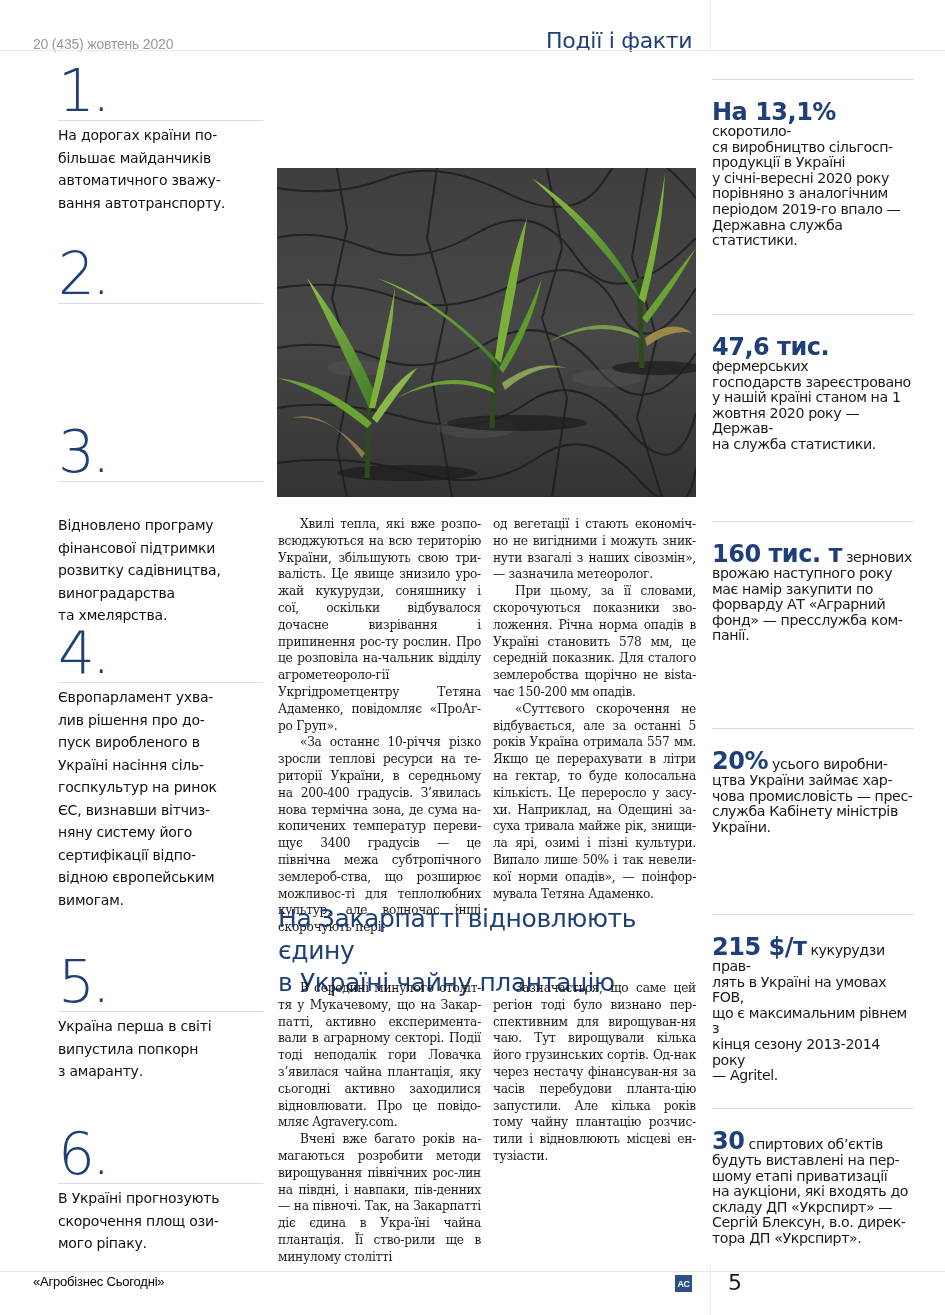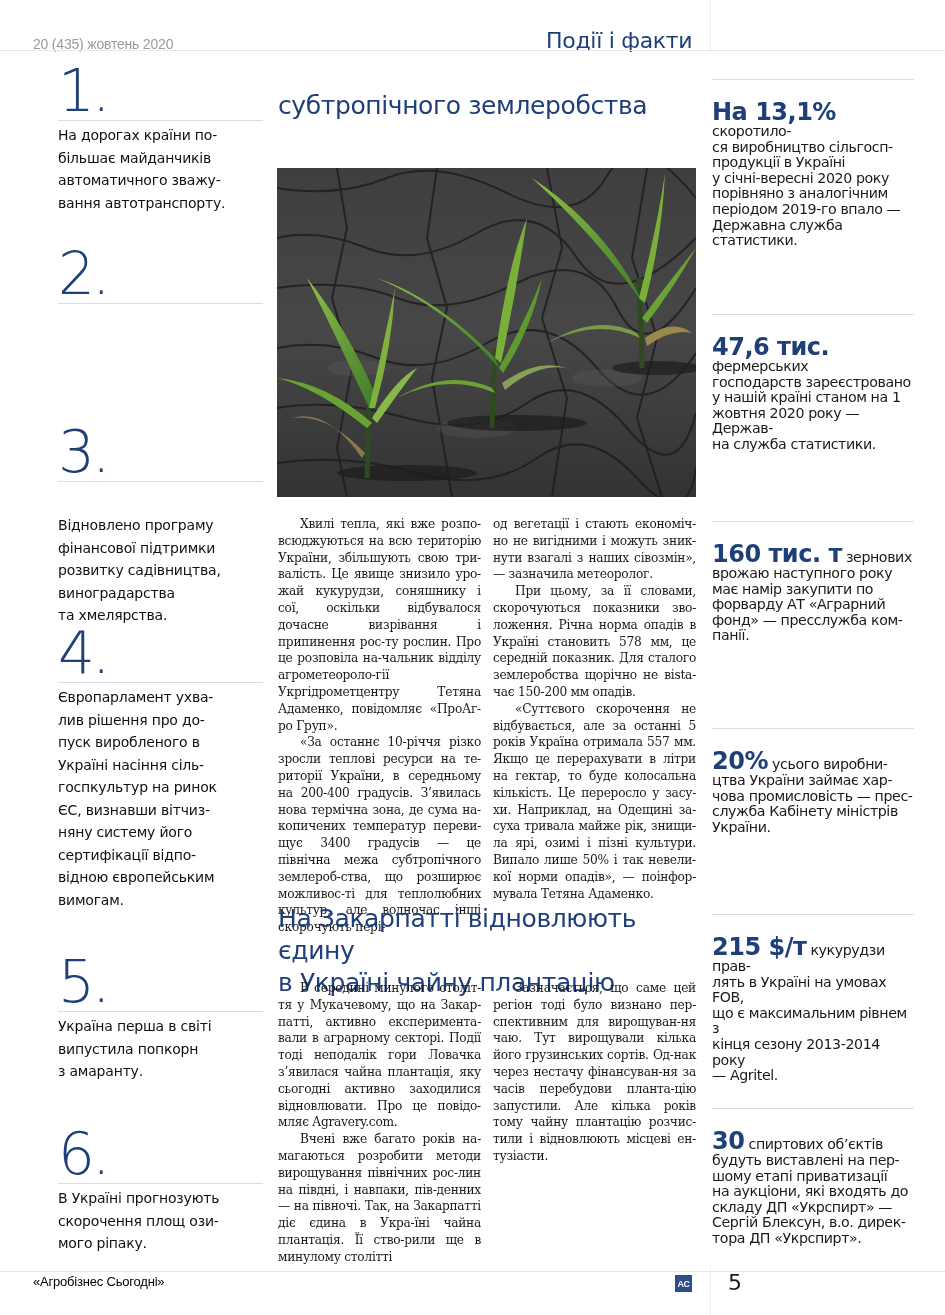--- a/index.html
+++ b/index.html
@@ -89,21 +89,20 @@
 </div>
 <div class="fact" style="top:1125px;">
   <div class="num"><span>6</span><span class="dot">.</span></div>
   <div class="line"></div>
   <div class="txt" style="white-space:pre-line;">В Україні прогнозують
 скорочення площ ози-
 мого ріпаку.</div>
 </div>
 
 <div class="headline" style="top:90px;">
-  <div>субтропічного землеробства</div>
 </div>
 
 <div class="photo">
   <svg width="419" height="329" viewBox="0 0 419 329">
     <defs>
       <linearGradient id="soil" x1="0" y1="0" x2="0" y2="1">
         <stop offset="0" stop-color="#3f3f3f"></stop>
         <stop offset="0.5" stop-color="#474747"></stop>
         <stop offset="1" stop-color="#333333"></stop>
       </linearGradient>

